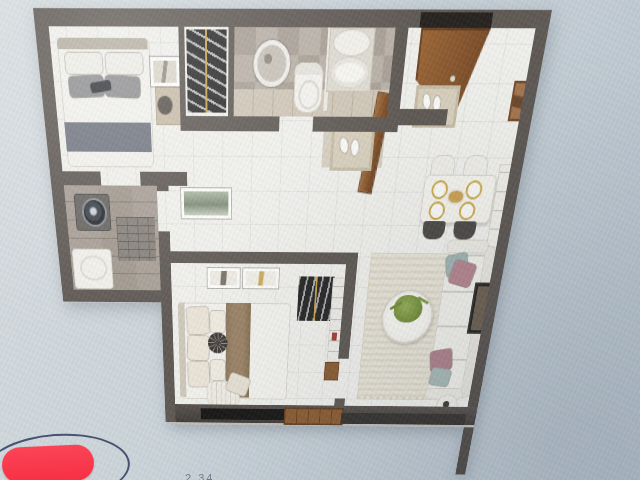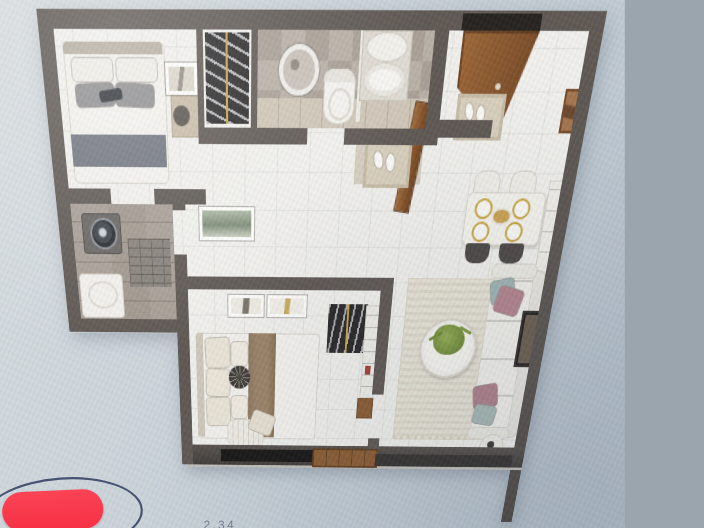--- a/index.html
+++ b/index.html
@@ -1,16 +1,16 @@
 <!DOCTYPE html>
 <html><head>
 <meta charset="utf-8">
 <style>
   html,body{margin:0;padding:0;background:#9aa5ae;}
-  #screen{position:relative;width:568px;height:480px;overflow:hidden;
+  #screen{position:relative;width:640px;height:480px;overflow:hidden;
     background:linear-gradient(118deg,#d8dde0 0%,#cdd5db 38%,#c2ccd4 68%,#b2bdc8 100%);
     font-family:"Liberation Sans", sans-serif;}
   .abs{position:absolute;}
   
   #plan{position:absolute;left:0;top:0;width:520px;height:440px;
     transform-origin:0 0;
     transform:matrix3d(0.99009,0.003702,0,-0.00001444, 0.15943,1.31637,0,0.00073281, 0,0,1,0, 33,8,0,1);
     filter:blur(0.35px) drop-shadow(3px 6px 9px rgba(50,60,75,0.28));}
   .wall{position:absolute;background:#5d5651;}
   .floor{position:absolute;background:#f1f0ec;

